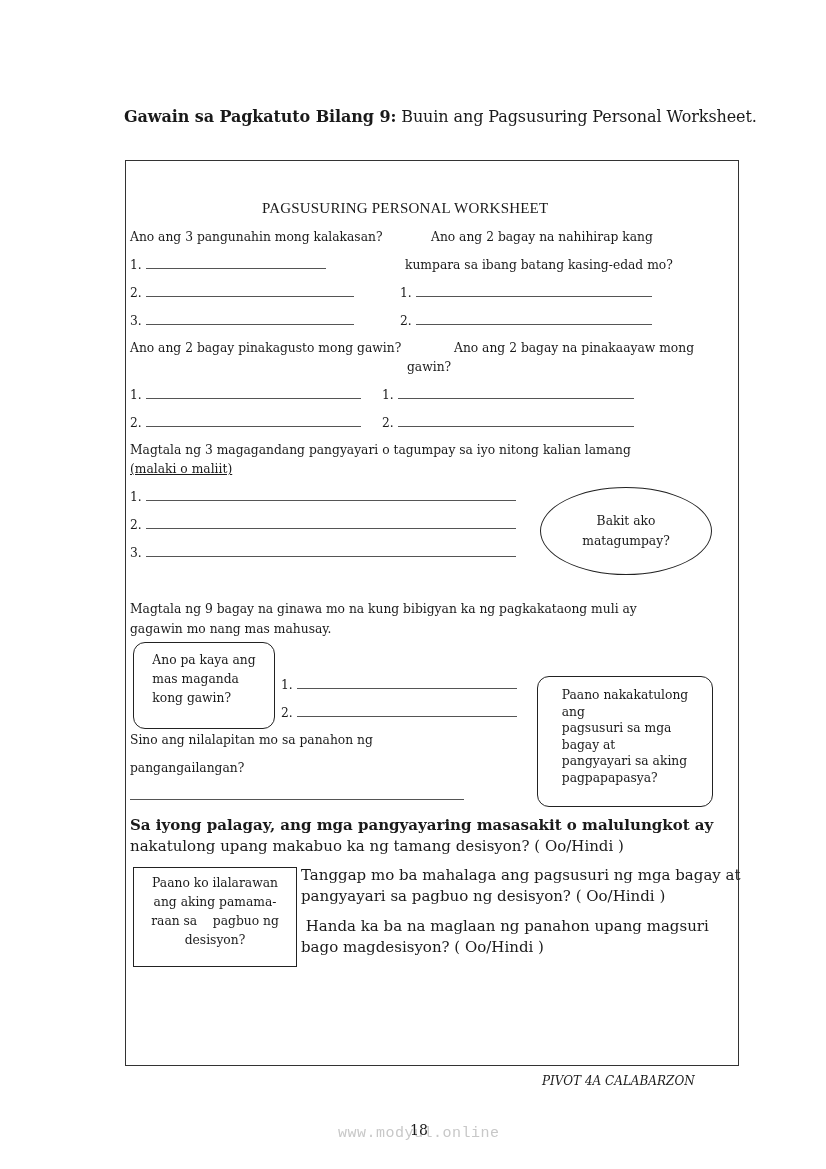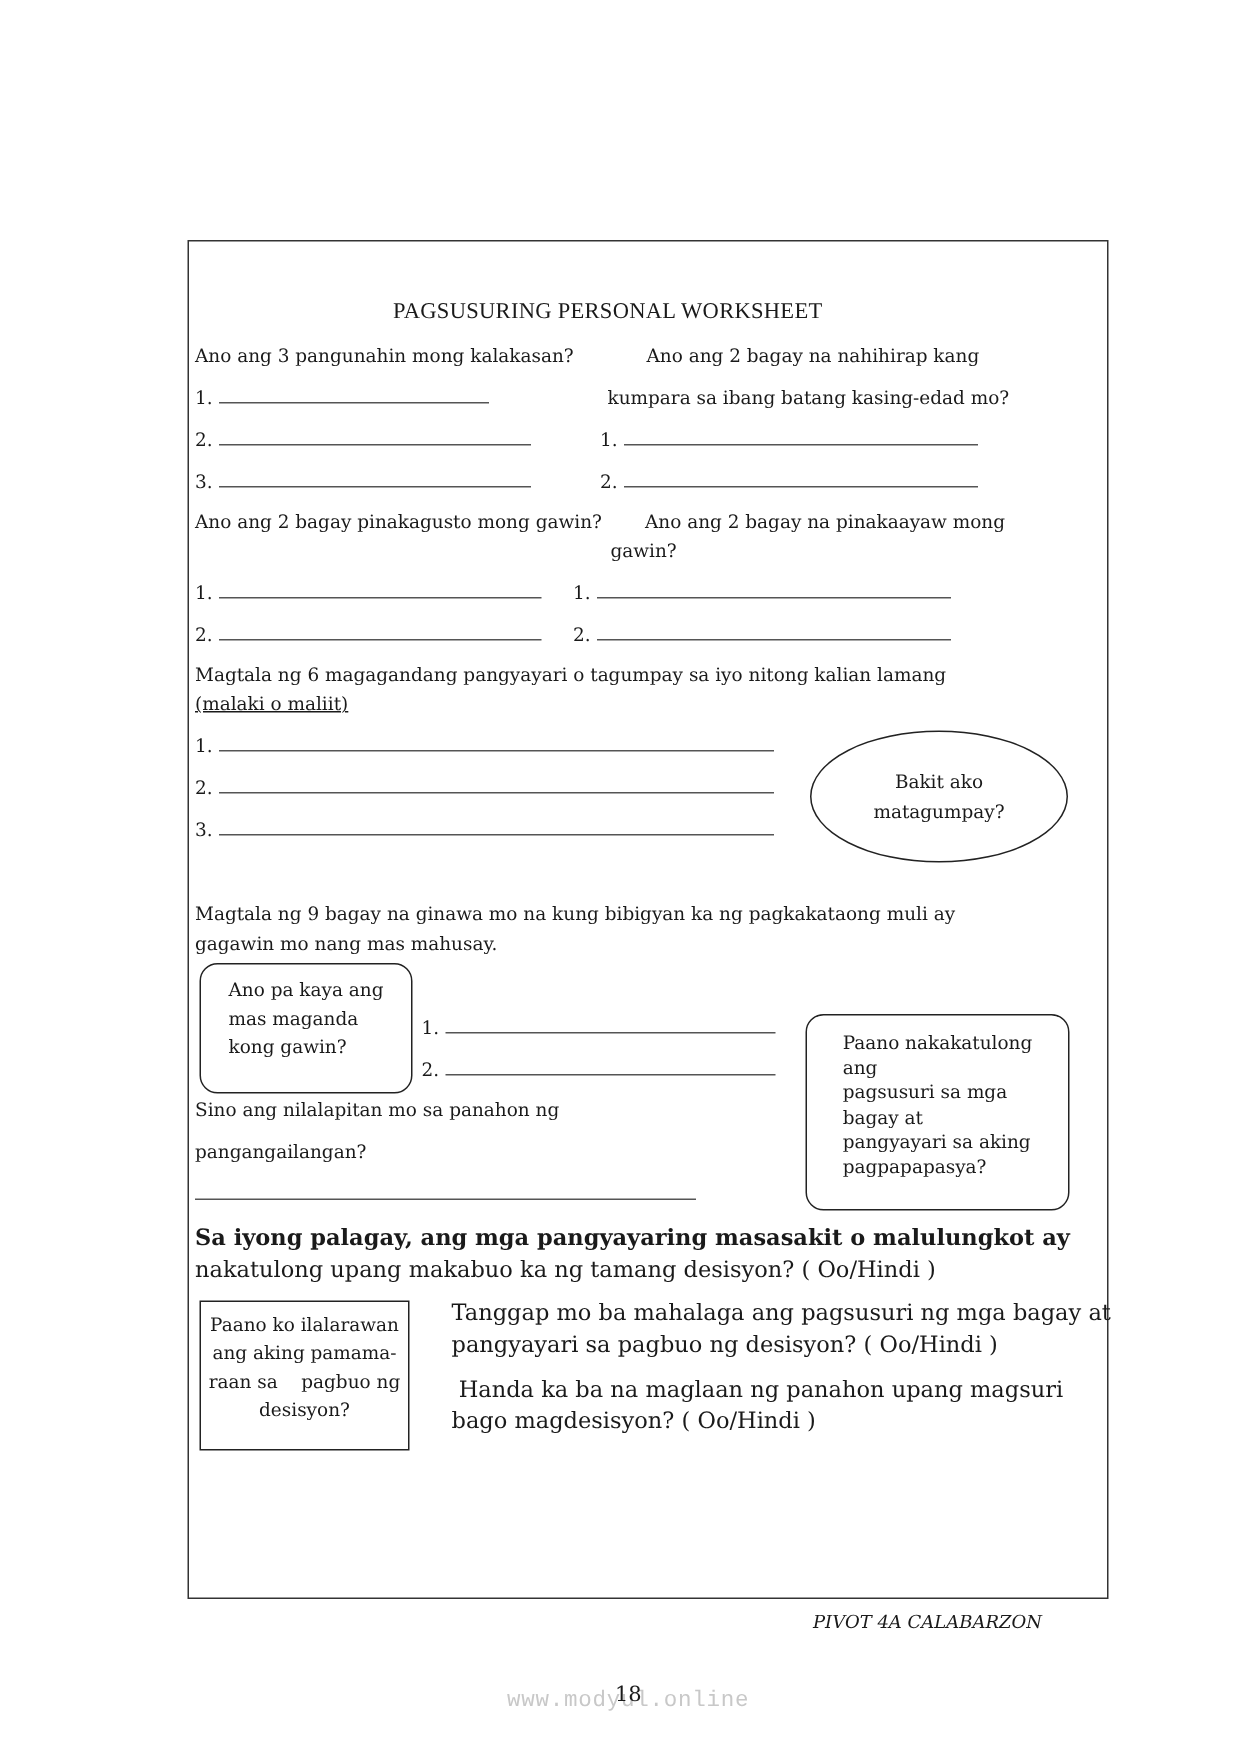--- a/index.html
+++ b/index.html
@@ -23,46 +23,47 @@
           font-size: 12.3px; line-height: 19px; padding-top: 6px; }
   .big { font-size: 15px; line-height: 21px; }
   .footer { left: 542px; top: 1074px; font-style: italic; font-size: 12px; }
   .page { left: 410px; top: 1122px; font-size: 14px; }
   .wm { left: 338px; top: 1125px; font-family: Liberation Mono, monospace; font-size: 15px; color: #c8c8c8; letter-spacing: 0.5px; }
 </style>
 </head>
 <body>
 
 <div class="abs intro">
+  <div><b>Gawain sa Pagkatuto Bilang 9:</b><span> Buuin ang Pagsusuring Personal Worksheet.</span></div>
 </div>
 
 <div class="frame"></div>
 
 <div class="abs title">PAGSUSURING PERSONAL WORKSHEET</div>
 
 <div class="abs q" style="left:130px; top:230px;">Ano ang 3 pangunahin mong kalakasan?</div>
 <div class="abs q" style="left:431px; top:230px;">Ano ang 2 bagay na nahihirap kang</div>
 <div class="abs q" style="left:405px; top:258px;">kumpara sa ibang batang kasing-edad mo?</div>
 
 <div class="abs num" style="left:130px; top:258px;"><span>1.</span><span class="line" style="width:180px;"></span></div>
 <div class="abs num" style="left:130px; top:286px;"><span>2.</span><span class="line" style="width:208px;"></span></div>
 <div class="abs num" style="left:130px; top:314px;"><span>3.</span><span class="line" style="width:208px;"></span></div>
 <div class="abs num" style="left:400px; top:286px;"><span>1.</span><span class="line" style="width:236px;"></span></div>
 <div class="abs num" style="left:400px; top:314px;"><span>2.</span><span class="line" style="width:236px;"></span></div>
 
 <div class="abs q" style="left:130px; top:341px;">Ano ang 2 bagay pinakagusto mong gawin?</div>
-<div class="abs q" style="left:430px; top:341px;">Ano ang 2 bagay na pinakaayaw mong</div>
+<div class="abs q" style="left:454px; top:341px;">Ano ang 2 bagay na pinakaayaw mong</div>
 <div class="abs q" style="left:407px; top:360px;">gawin?</div>
 
 <div class="abs num" style="left:130px; top:388px;"><span>1.</span><span class="line" style="width:215px;"></span></div>
 <div class="abs num" style="left:130px; top:416px;"><span>2.</span><span class="line" style="width:215px;"></span></div>
 <div class="abs num" style="left:382px; top:388px;"><span>1.</span><span class="line" style="width:236px;"></span></div>
 <div class="abs num" style="left:382px; top:416px;"><span>2.</span><span class="line" style="width:236px;"></span></div>
 
-<div class="abs q" style="left:130px; top:443px;">Magtala ng 6 magagandang pangyayari o tagumpay sa iyo nitong  kalian lamang</div>
+<div class="abs q" style="left:130px; top:443px;">Magtala ng 3 magagandang pangyayari o tagumpay sa iyo nitong  kalian lamang</div>
 <div class="abs q" style="left:130px; top:462px;text-decoration:underline;">(malaki o maliit)</div>
 
 <div class="abs num" style="left:130px; top:490px;"><span>1.</span><span class="line" style="width:370px;"></span></div>
 <div class="abs num" style="left:130px; top:518px;"><span>2.</span><span class="line" style="width:370px;"></span></div>
 <div class="abs num" style="left:130px; top:546px;"><span>3.</span><span class="line" style="width:370px;"></span></div>
 
 <div class="ellipse">
   <div>
     <div>Bakit ako</div>
     <div>matagumpay?</div>
@@ -94,21 +95,21 @@
     <div>pagsusuri sa mga</div>
     <div>bagay at</div>
     <div>pangyayari sa aking</div>
     <div>pagpapapasya?</div>
   </div>
 </div>
 
 <div class="abs big" style="left:130px; top:815px;font-weight:bold;">Sa iyong palagay, ang mga pangyayaring masasakit o malulungkot ay</div>
 <div class="abs big" style="left:130px; top:836px;">nakatulong upang makabuo ka ng  tamang desisyon? ( Oo/Hindi )</div>
 
-<div class="sbox" style="left:133px; top:867px; width:140px; height:100px;">
+<div class="sbox" style="left:133px; top:867px; width:164px; height:100px;">
   <div>Paano ko ilalarawan</div>
   <div>ang aking pamama-</div>
   <div style="white-space:pre;">raan sa    pagbuo ng</div>
   <div>desisyon?</div>
 </div>
 
 <div class="abs big" style="left:301px; top:865px;">Tanggap mo ba mahalaga ang pagsusuri ng mga bagay at</div>
 <div class="abs big" style="left:301px; top:886px;">pangyayari sa pagbuo ng desisyon? ( Oo/Hindi )</div>
 <div class="abs big" style="left:301px; top:916px; white-space:pre;"> Handa ka ba na maglaan ng panahon upang magsuri</div>
 <div class="abs big" style="left:301px; top:937px;">bago magdesisyon? ( Oo/Hindi )</div>

